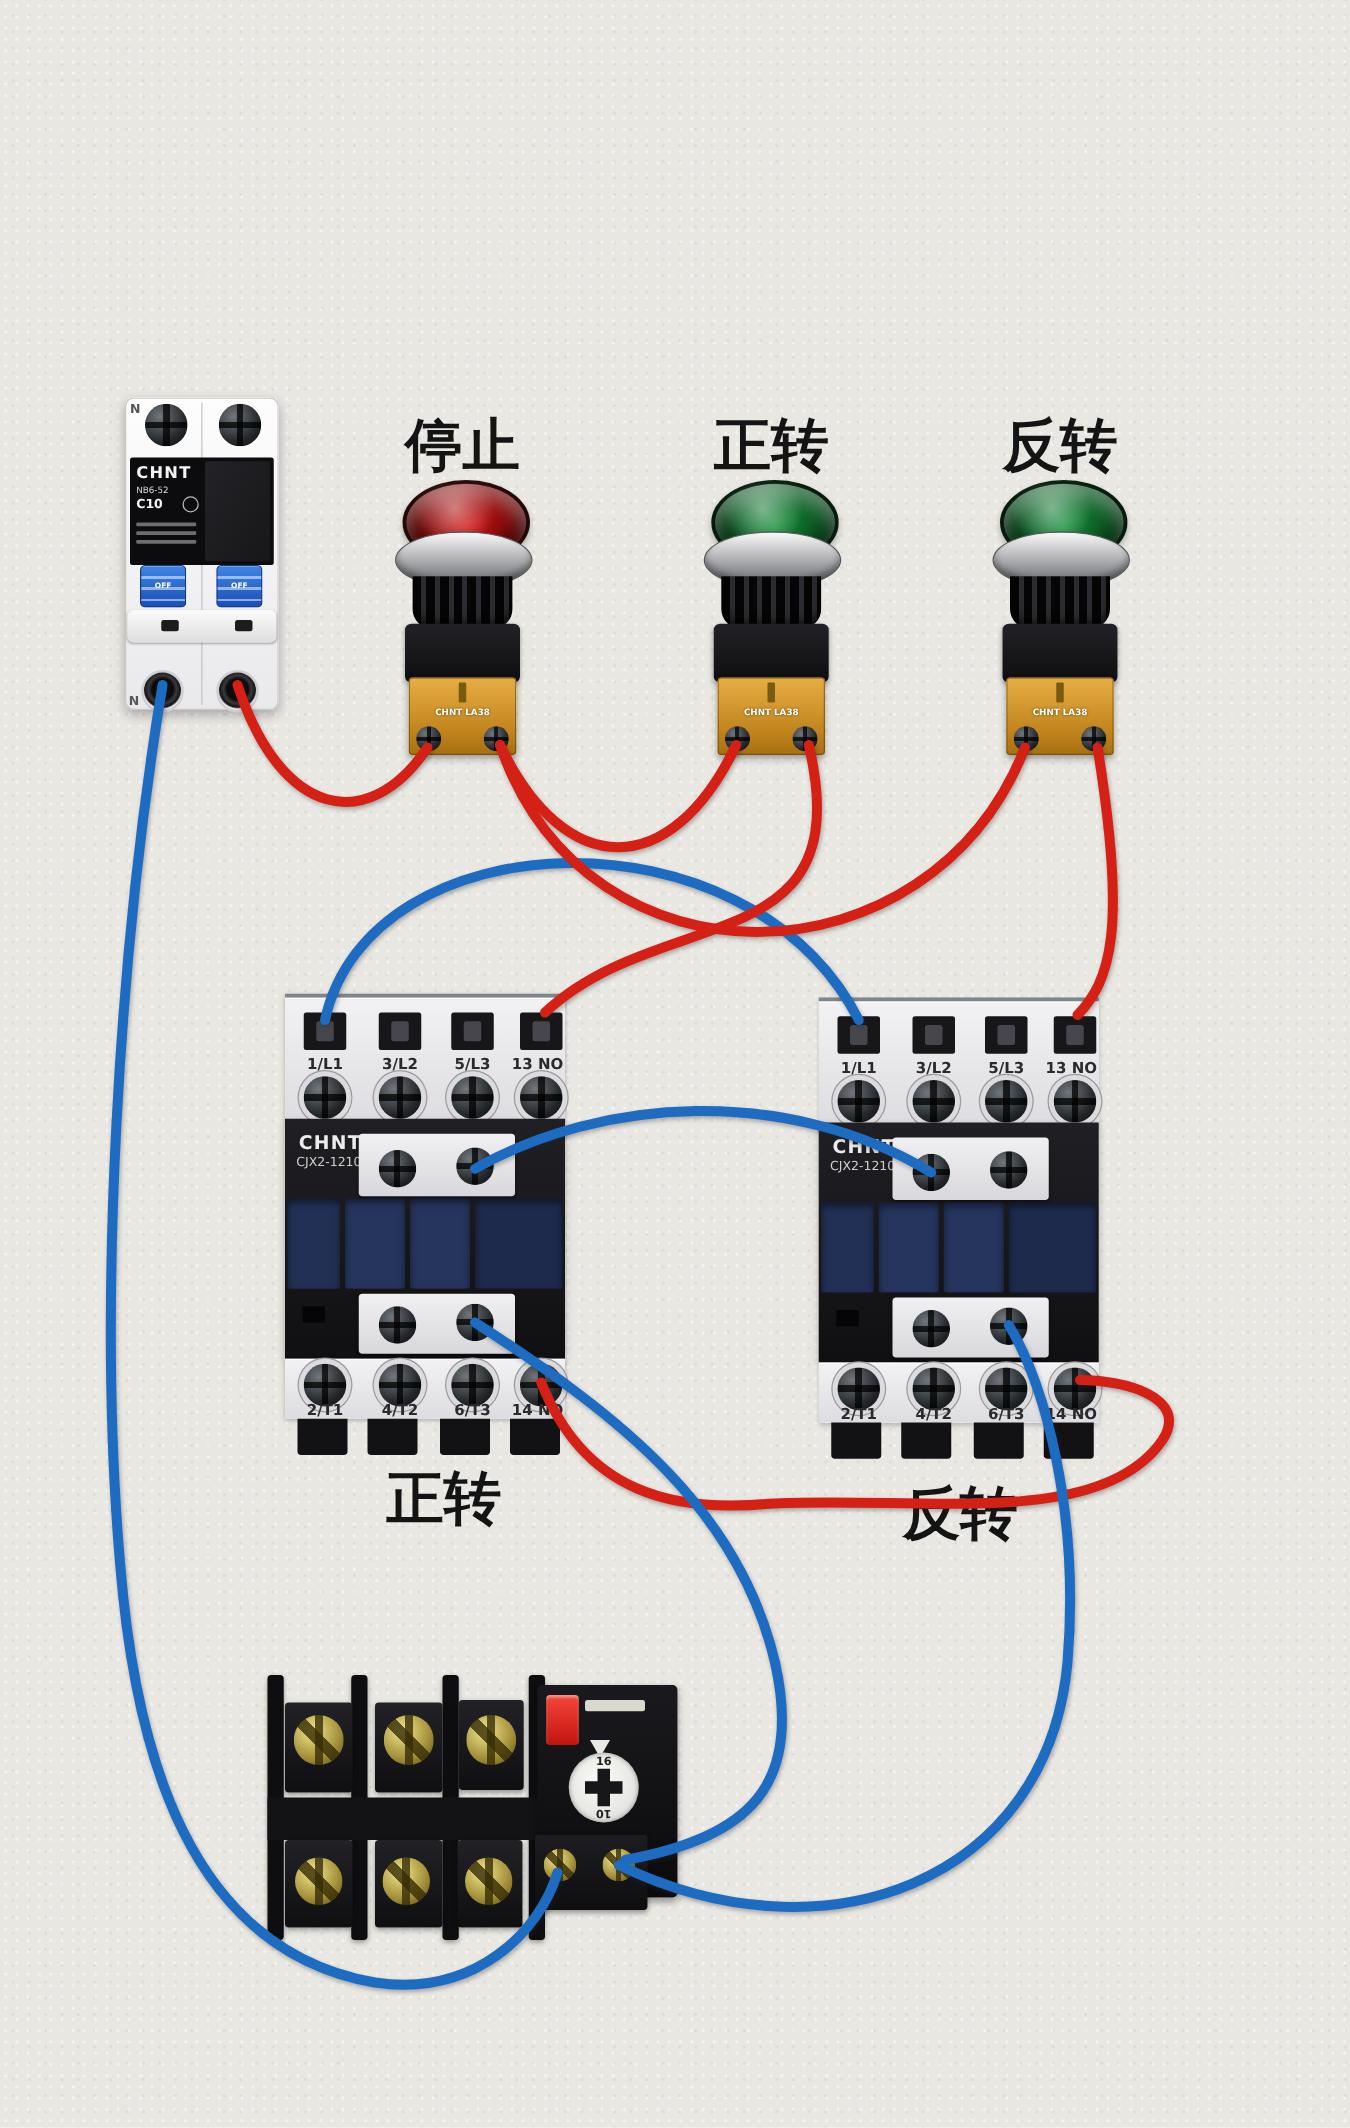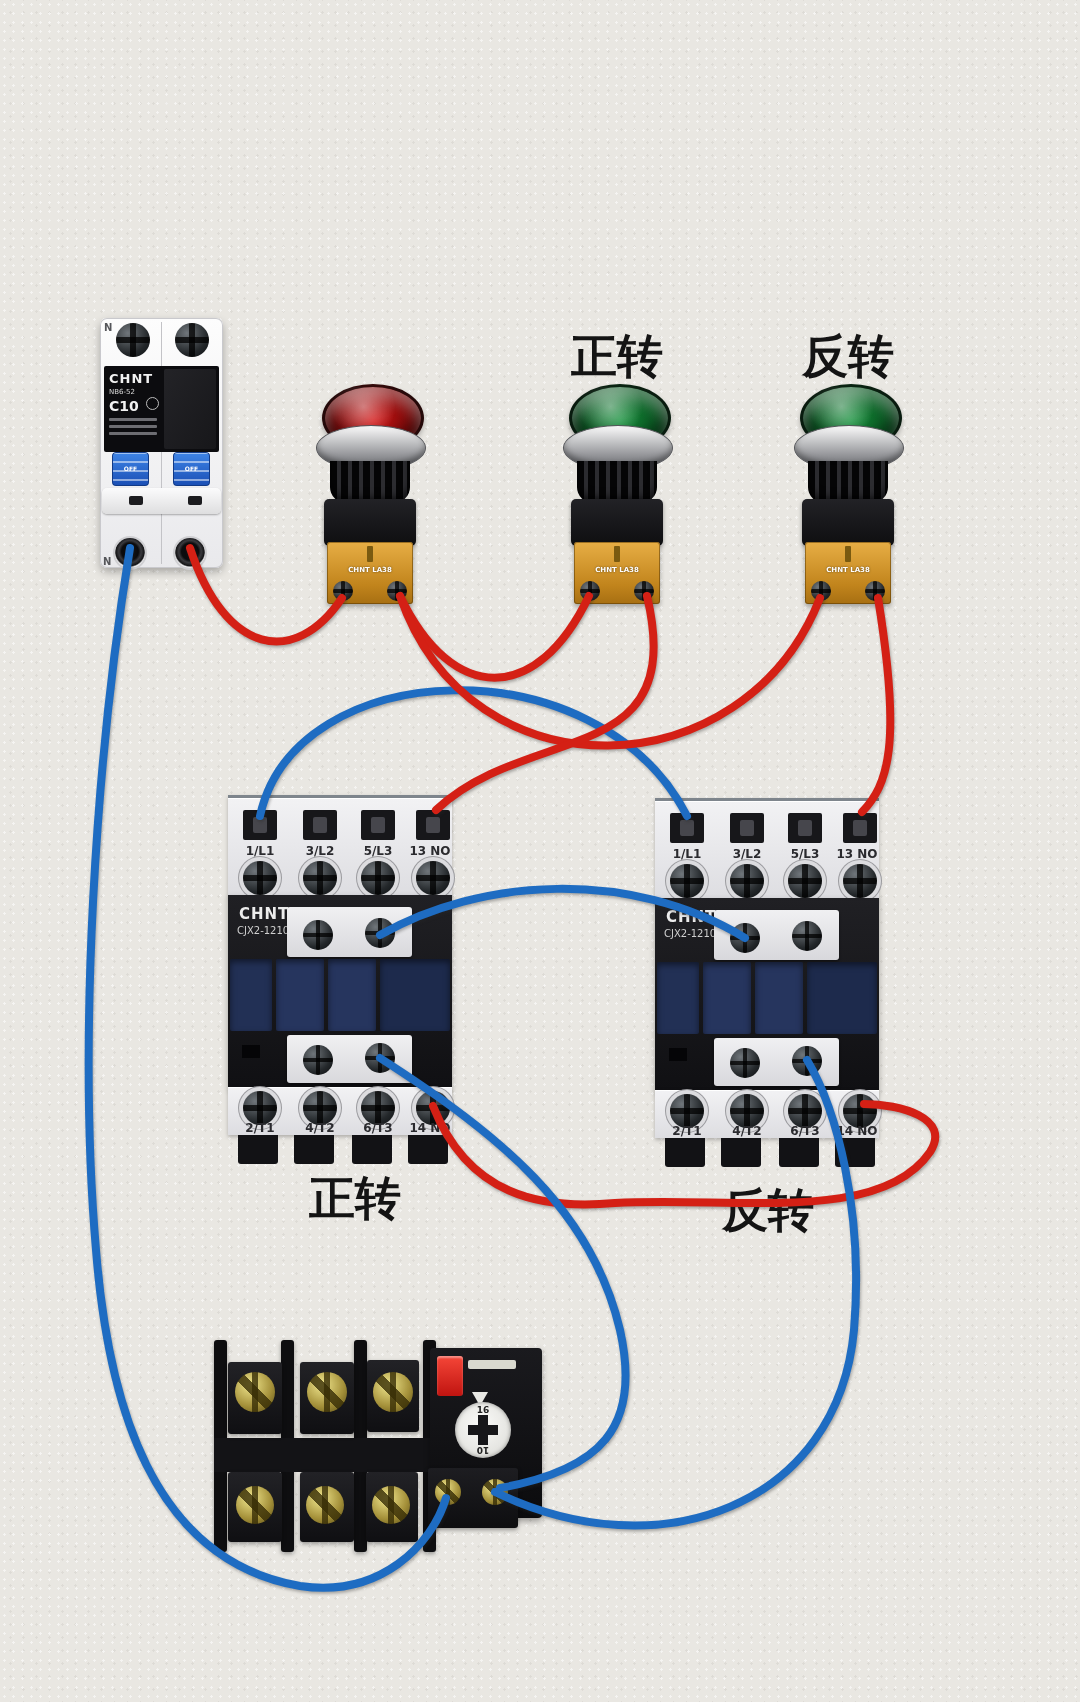--- a/index.html
+++ b/index.html
@@ -31,21 +31,21 @@
 
   
   .bk-body{left:100px;top:318px;width:123px;height:250px;background:linear-gradient(#fdfdfd,#e9e9ec);
     border-radius:7px;box-shadow:0 4px 9px rgba(0,0,0,.28),inset 0 0 0 1px #c9c9cd;}
   .bk-seam{left:161px;top:322px;width:1px;height:242px;background:#c3c3c7;}
   .bk-n{font-size:10px;color:#55565a;font-weight:700;}
   .bk-label{left:104px;top:366px;width:115px;height:86px;background:#0c0c0f;border-radius:2px;
     color:#f2f2f2;overflow:hidden;}
   .bk-brand{position:absolute;left:5px;top:5px;font-size:13px;font-weight:800;letter-spacing:1px;}
   .bk-model{position:absolute;left:5px;top:22px;font-size:7px;color:#d9d9d9;}
-  .bk-rating{position:absolute;left:5px;top:32px;font-size:14px;font-weight:700;}
+  .bk-rating{position:absolute;left:5px;top:32px;font-size:10px;font-weight:700;}
   .bk-bars{position:absolute;left:5px;top:52px;width:48px;}
   .bk-bars div{height:3px;background:#6d6d72;margin-bottom:4px;border-radius:1px;}
   .bk-window{position:absolute;left:60px;top:3px;width:52px;height:80px;background:linear-gradient(120deg,#232327,#17171a);border-radius:2px;}
   .bk-dot{position:absolute;left:42px;top:31px;width:11px;height:11px;border:1px solid #bbb;border-radius:50%;font-size:6px;color:#ccc;text-align:center;line-height:11px;}
   .bk-toggle{top:452px;width:37px;height:34px;border-radius:4px;
     background:repeating-linear-gradient(180deg, rgba(255,255,255,.5) 0 2px, transparent 2px 9px),linear-gradient(#3f86e8,#1a4eb4);
     box-shadow:inset 0 0 0 1px #123a86;color:#fff;font-size:6px;font-weight:700;text-align:center;line-height:34px;}
   .bk-bar{left:102px;top:488px;width:119px;height:26px;background:linear-gradient(#fbfbfc,#dededf);border-radius:5px;box-shadow:0 1px 2px rgba(0,0,0,.3);}
   .bk-slot{top:496px;width:14px;height:9px;background:#1c1c1f;border-radius:2px;}
   .bk-term{top:538px;width:30px;height:30px;border-radius:50%;background:radial-gradient(circle at 50% 45%,#0c0c0e 38%,#3a3a3e 50%,#141416 64%,#ececee 70%);box-shadow:0 0 0 2px #cfcfd2;}
@@ -132,20 +132,21 @@
   </div>
   <div class="abs bk-toggle" style="left:112px;">OFF</div>
   <div class="abs bk-toggle" style="left:173px;">OFF</div>
   <div class="abs bk-bar"></div>
   <div class="abs bk-slot" style="left:129px;"></div>
   <div class="abs bk-slot" style="left:188px;"></div>
   <div class="abs bk-term" style="left:115px;"></div>
   <div class="abs bk-term" style="left:175px;"></div>
   <div class="abs bk-n" style="left:103px;top:556px;">N</div>
 
+  <div class="abs pb-label" style="left:270px;">停止</div>
   <div class="abs pb-cap" style="left: 322px; background: radial-gradient(circle at 40% 32%, rgba(255, 255, 255, 0.45), rgba(255, 255, 255, 0) 45%), radial-gradient(circle at 50% 55%, rgb(213, 19, 19), rgb(0, 0, 0) 150%);"></div>
   <div class="abs pb-bezel" style="left:316px;"></div>
   <div class="abs pb-neck" style="left:330px;"></div>
   <div class="abs pb-flange" style="left:324px;"></div>
   <div class="abs pb-block" style="left:327px;">
     <span class="pb-slotline"></span>
     <span class="pb-brand">CHNT LA38</span>
     <span class="pb-screw screw" style="left:6px;"></span>
     <span class="pb-screw screw" style="right:6px;"></span>
   </div>

